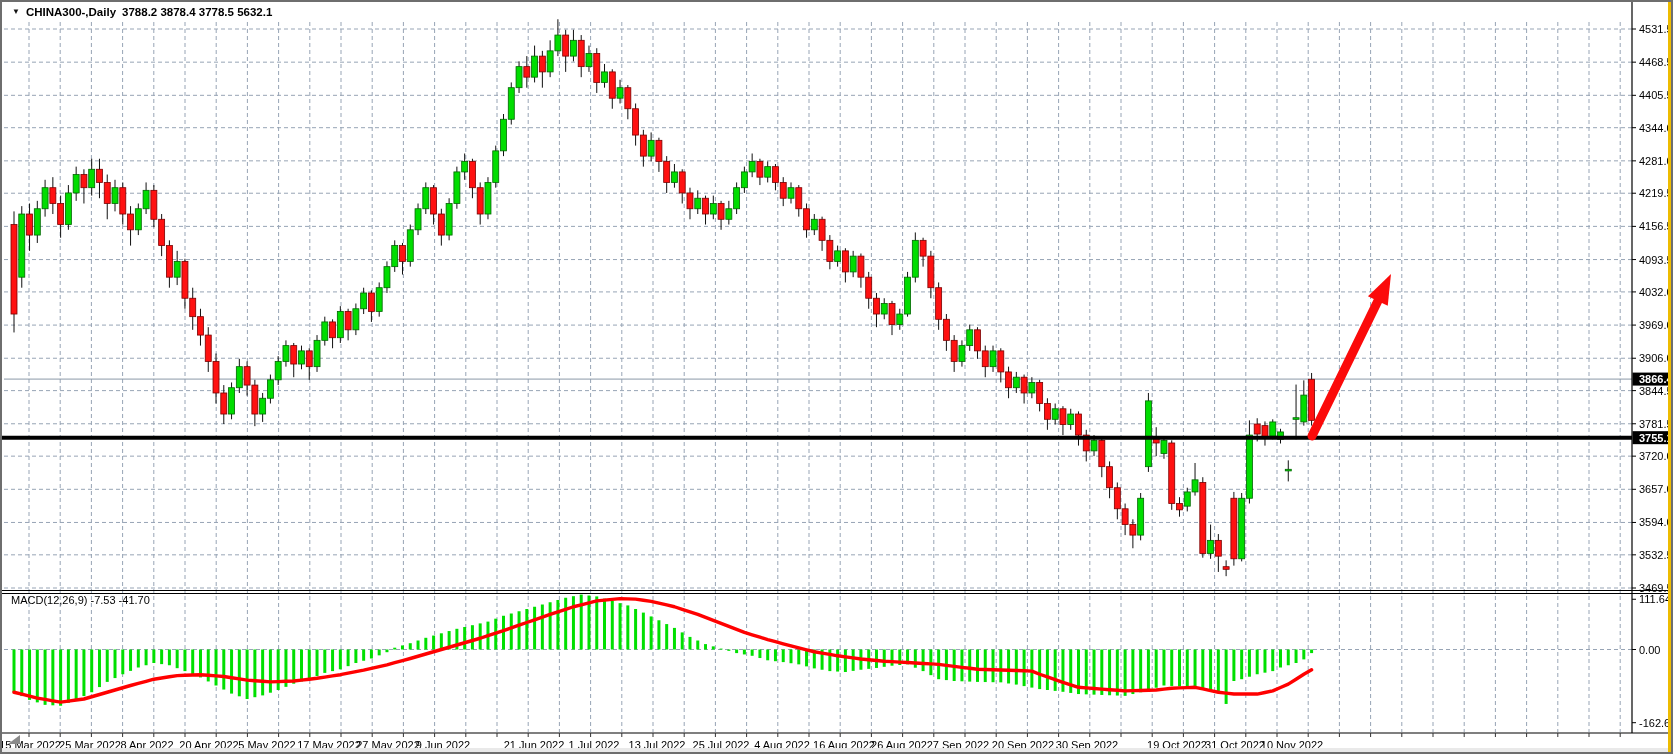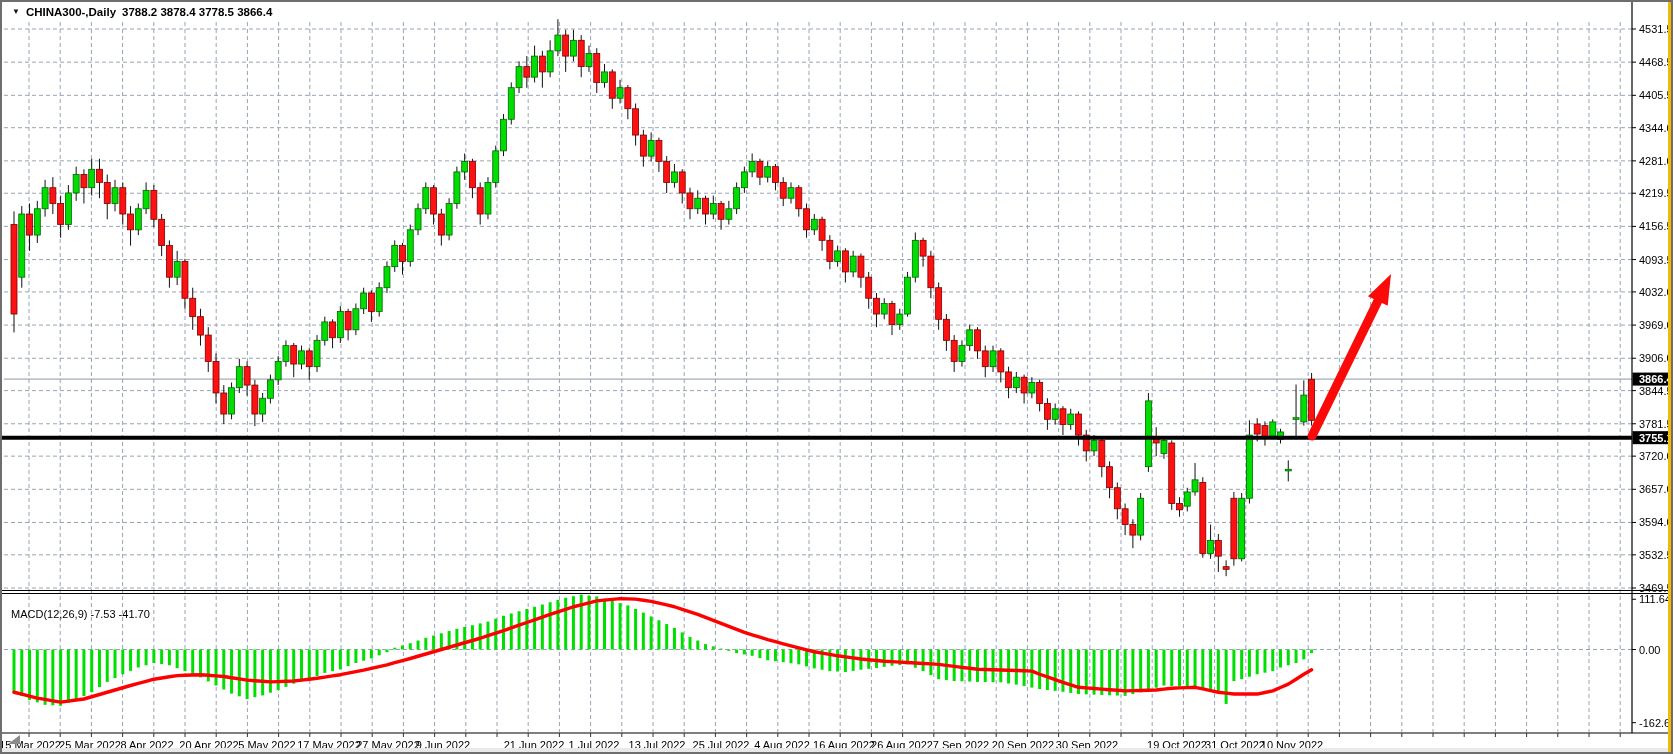--- a/index.html
+++ b/index.html
@@ -8,37 +8,37 @@
     border:2px solid #6e6e6e;box-sizing:border-box;overflow:hidden;
     font-family:"Liberation Sans",sans-serif;
   }
   .yellow-edge{position:absolute;top:0;right:0;width:3px;height:100%;background:#eebc00;z-index:30;}
   .title-bar{
     position:absolute;left:10px;top:4px;z-index:20;display:flex;align-items:center;gap:6px;
     font-size:11.5px;font-weight:bold;color:#000;white-space:pre;
   }
   .dd-icon{font-size:8px;color:#111;line-height:10px;cursor:pointer;}
   .macd-label{
-    position:absolute;left:9px;top:606px;z-index:20;font-size:11px;color:#000;white-space:pre;
+    position:absolute;left:9px;top:592px;z-index:20;font-size:11px;color:#000;white-space:pre;
   }
   svg text{font-family:"Liberation Sans",sans-serif;}
   .axis-hit{position:absolute;z-index:15;}
   .resize-corner{position:absolute;left:6px;bottom:8px;width:12px;height:9px;background:#8a8a8a;
     clip-path:polygon(0 100%,100% 100%,100% 0);z-index:21;}
   .bottom-strip{position:absolute;left:0;bottom:0;width:100%;height:4px;background:#e9e9e9;z-index:5;}
 </style>
 </head>
 <body>
 
 <div class="frame">
 
   <div class="title-bar">
     <span class="dd-icon">▼</span>
     <span>CHINA300-,Daily</span>
-    <span>3788.2 3878.4 3778.5 3866.4</span>
+    <span>3788.2 3878.4 3778.5 5632.1</span>
   </div>
 
   <div class="macd-label">MACD(12,26,9) -7.53 -41.70</div>
 
   <svg id="chart-svg" width="1673" height="754" viewBox="0 0 1673 754" style="position:absolute;left:0;top:0;">
       <line x1="27" y1="20" x2="27" y2="730" stroke="#97a4b5" stroke-width="1" stroke-dasharray="4 3"></line>
       <line x1="58.2" y1="20" x2="58.2" y2="730" stroke="#97a4b5" stroke-width="1" stroke-dasharray="4 3"></line>
       <line x1="89.4" y1="20" x2="89.4" y2="730" stroke="#97a4b5" stroke-width="1" stroke-dasharray="4 3"></line>
       <line x1="120.60000000000001" y1="20" x2="120.60000000000001" y2="730" stroke="#97a4b5" stroke-width="1" stroke-dasharray="4 3"></line>
       <line x1="151.8" y1="20" x2="151.8" y2="730" stroke="#97a4b5" stroke-width="1" stroke-dasharray="4 3"></line>

